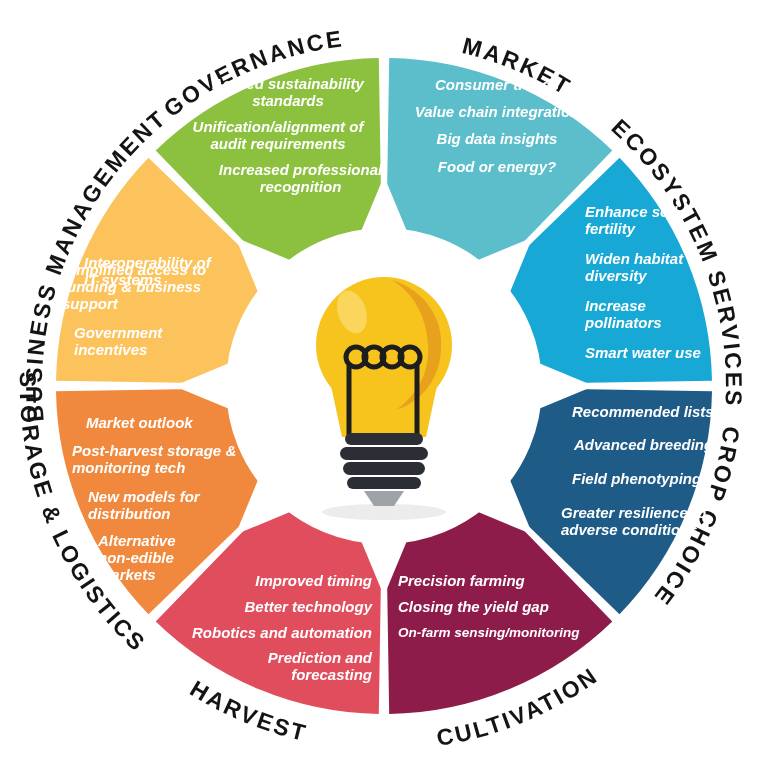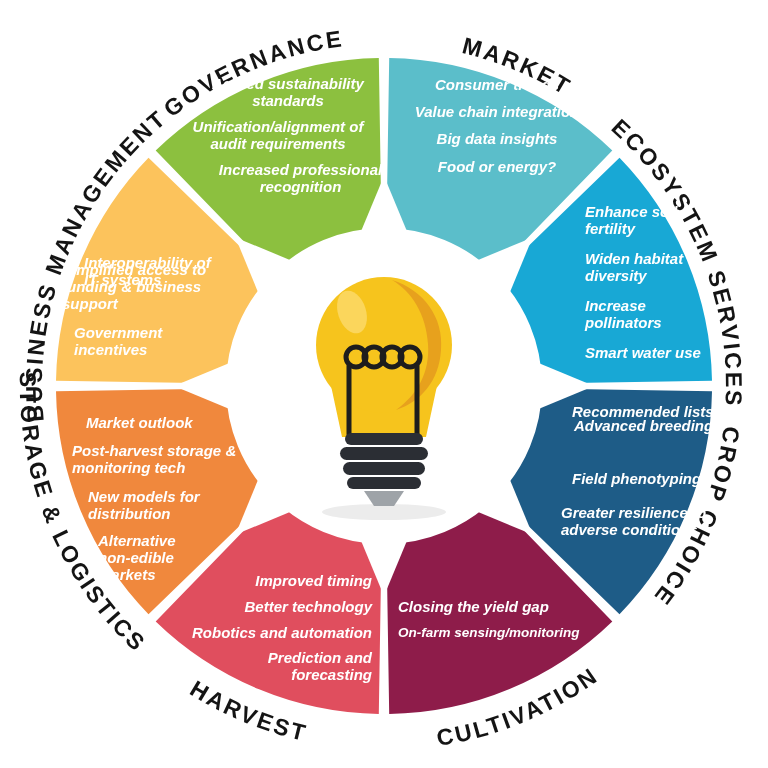--- a/index.html
+++ b/index.html
@@ -100,24 +100,25 @@
     <div class="item center" style="left:402px;top:104px;width:190px;">Value chain integration</div>
     <div class="item center" style="left:402px;top:131px;width:190px;">Big data insights</div>
     <div class="item center" style="left:402px;top:159px;width:190px;">Food or energy?</div>
 
     <div class="item" style="left:585px;top:204px;width:110px;">Enhance soil fertility</div>
     <div class="item" style="left:585px;top:251px;width:120px;">Widen habitat diversity</div>
     <div class="item" style="left:585px;top:298px;width:100px;">Increase pollinators</div>
     <div class="item" style="left:585px;top:345px;width:160px;">Smart water use</div>
 
     <div class="item" style="left:572px;top:404px;width:190px;">Recommended lists</div>
-    <div class="item" style="left:574px;top:418px;width:190px;">Advanced breeding</div>
+    <div class="item" style="left:574px;top:437px;width:190px;">Advanced breeding</div>
     <div class="item" style="left:572px;top:471px;width:180px;">Field phenotyping</div>
     <div class="item" style="left:561px;top:505px;width:150px;">Greater resilience to adverse conditions</div>
 
+    <div class="item" style="left:398px;top:573px;width:200px;">Precision farming</div>
     <div class="item" style="left:398px;top:599px;width:210px;">Closing the yield gap</div>
     <div class="item sm" style="left:398px;top:625px;width:220px;">On-farm sensing/monitoring</div>
 
     <div class="item right" style="left:202px;top:573px;width:170px;">Improved timing</div>
     <div class="item right" style="left:202px;top:599px;width:170px;">Better technology</div>
     <div class="item right" style="left:152px;top:625px;width:220px;">Robotics and automation</div>
     <div class="item right" style="left:232px;top:650px;width:140px;">Prediction and forecasting</div>
 
     <div class="item" style="left:86px;top:415px;width:150px;">Market outlook</div>
     <div class="item" style="left:72px;top:443px;width:175px;">Post-harvest storage &amp; monitoring tech</div>

